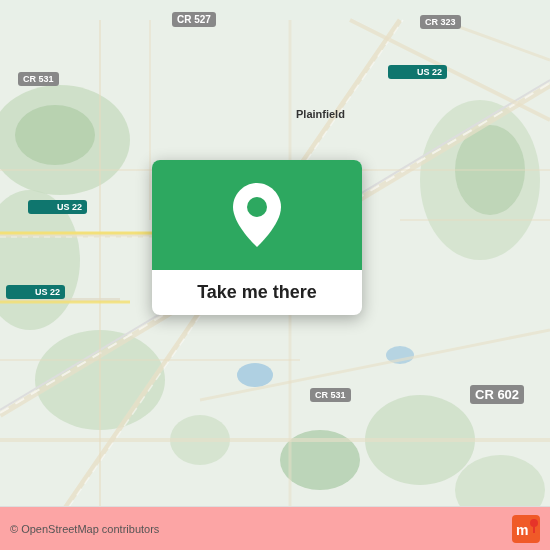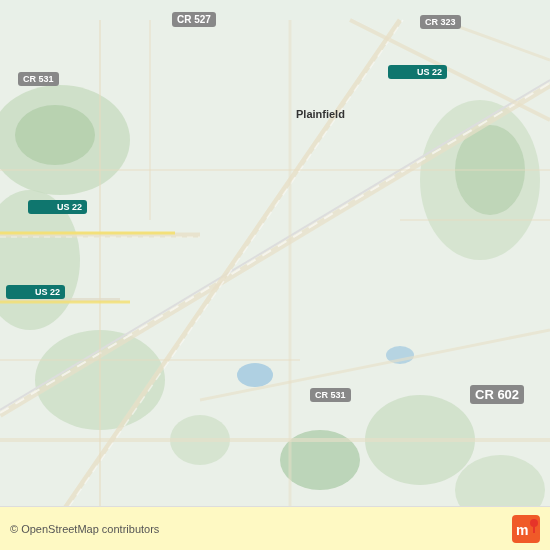--- a/index.html
+++ b/index.html
@@ -23,21 +23,21 @@
     #map-bg {
       position: absolute;
       top: 0; left: 0;
       width: 100%; height: 100%;
     }
 
     
     #bottom-bar {
       position: absolute;
       bottom: 0; left: 0; right: 0;
-      background: #fef9c3;
+      background: #fca5a5;
       height: 44px;
       display: flex;
       align-items: center;
       padding: 0 10px;
       border-top: 1px solid #ddd;
       z-index: 10;
     }
 
     #bottom-left {
       display: flex;
@@ -188,20 +188,32 @@
   <div class="route-label us-route" style="top:65px; left:388px; font-size:9px;">US 22</div>
   <div class="route-label cr-route" style="top:15px; left:420px; font-size:9px;">CR 323</div>
   <div class="route-label us-route" style="top:200px; left:28px; font-size:9px;">US 22</div>
   <div class="route-label us-route" style="top:285px; left:6px; font-size:9px;">US 22</div>
   <div class="route-label cr-route" style="top:72px; left:18px; font-size:9px;">CR 531</div>
   <div class="route-label cr-route" style="top:388px; left:310px; font-size:9px;">CR 531</div>
   <div class="route-label cr-route" style="top:385px; left:470px; font-size:13px;">CR 602</div>
 
   <div class="place-label" style="top:108px; left:296px;">Plainfield</div>
 
+  <div id="card">
+    <div id="card-top">
+
+      <svg class="pin-icon" viewBox="0 0 54 64" xmlns="http://www.w3.org/2000/svg">
+        <path d="M27 0 C14 0 3 11 3 24 C3 42 27 64 27 64 C27 64 51 42 51 24 C51 11 40 0 27 0 Z" fill="white"></path>
+        <circle cx="27" cy="24" r="10" fill="#2da860"></circle>
+      </svg>
+    </div>
+    <div id="card-bottom">
+      <button id="take-me-there-btn">Take me there</button>
+    </div>
+  </div>
 
   <div id="bottom-bar">
     <div id="bottom-left">
       <span id="osm-text">© OpenStreetMap contributors</span>
     </div>
     <div id="moovit-logo">
       <svg id="moovit-icon" viewBox="0 0 28 28" xmlns="http://www.w3.org/2000/svg">
         <rect width="28" height="28" rx="4" fill="#f05a28"></rect>
 
         <text x="4" y="20" font-family="Arial" font-weight="bold" font-size="14" fill="white">m</text>

